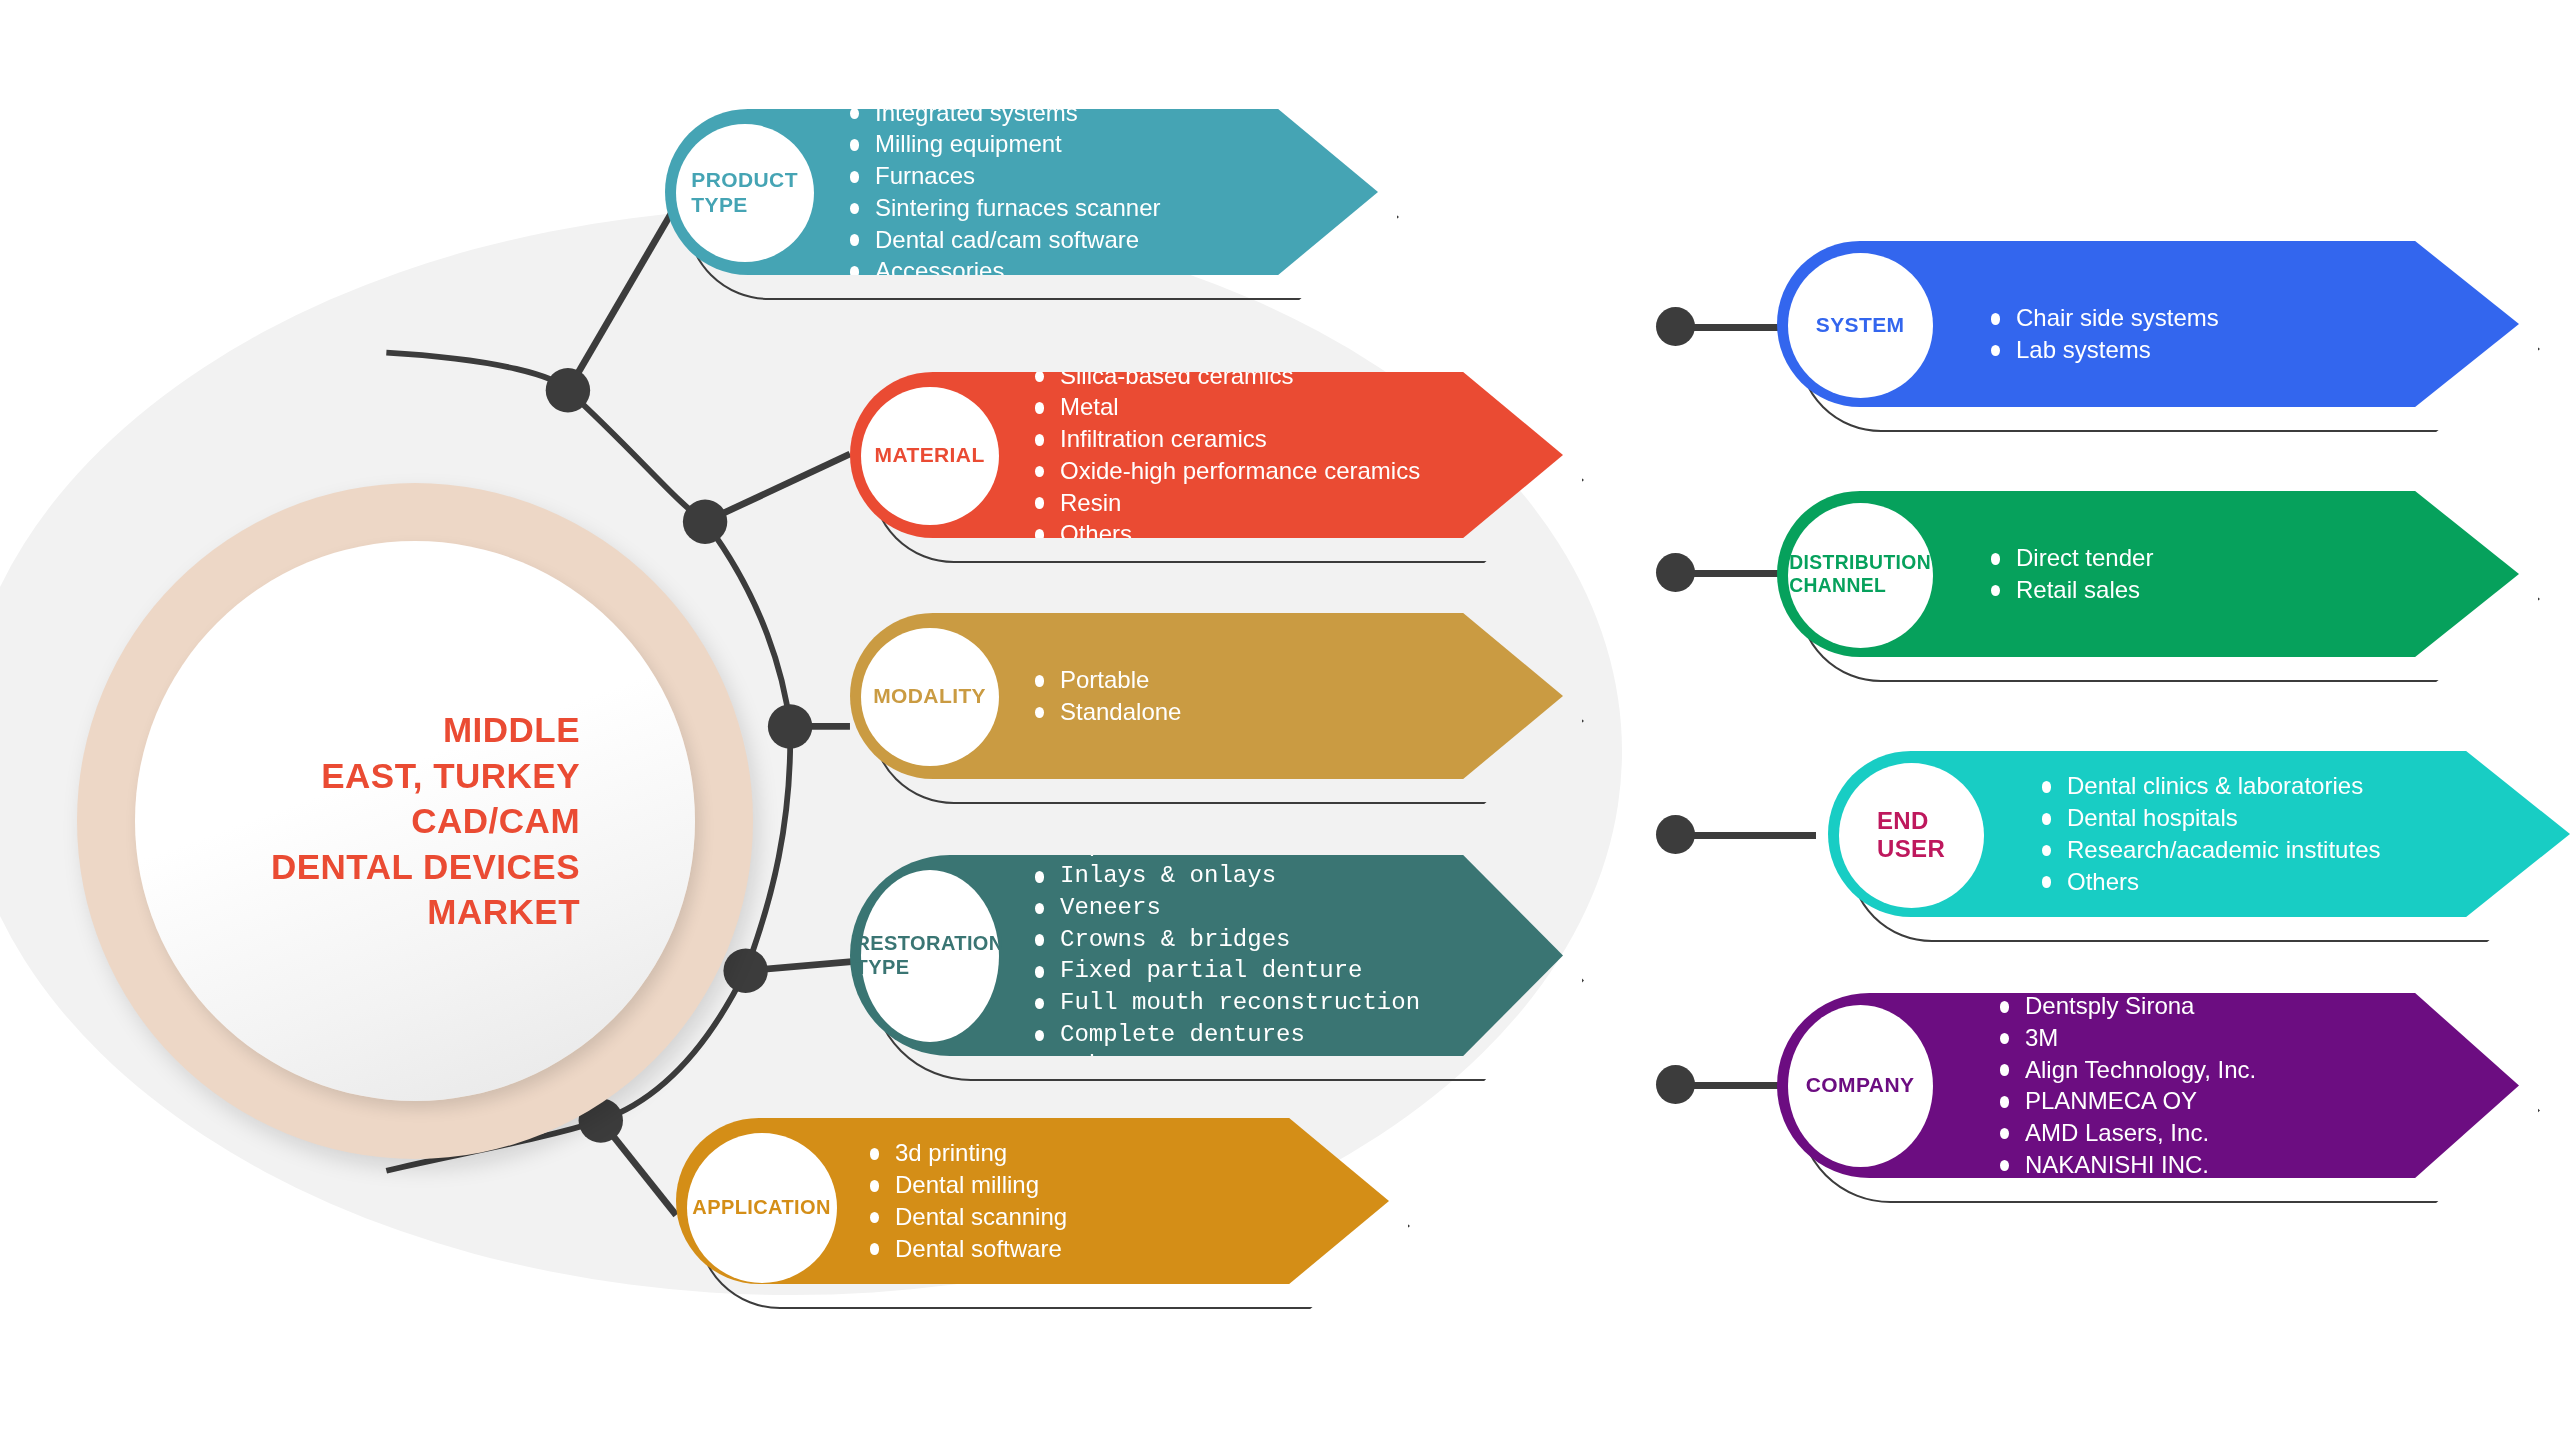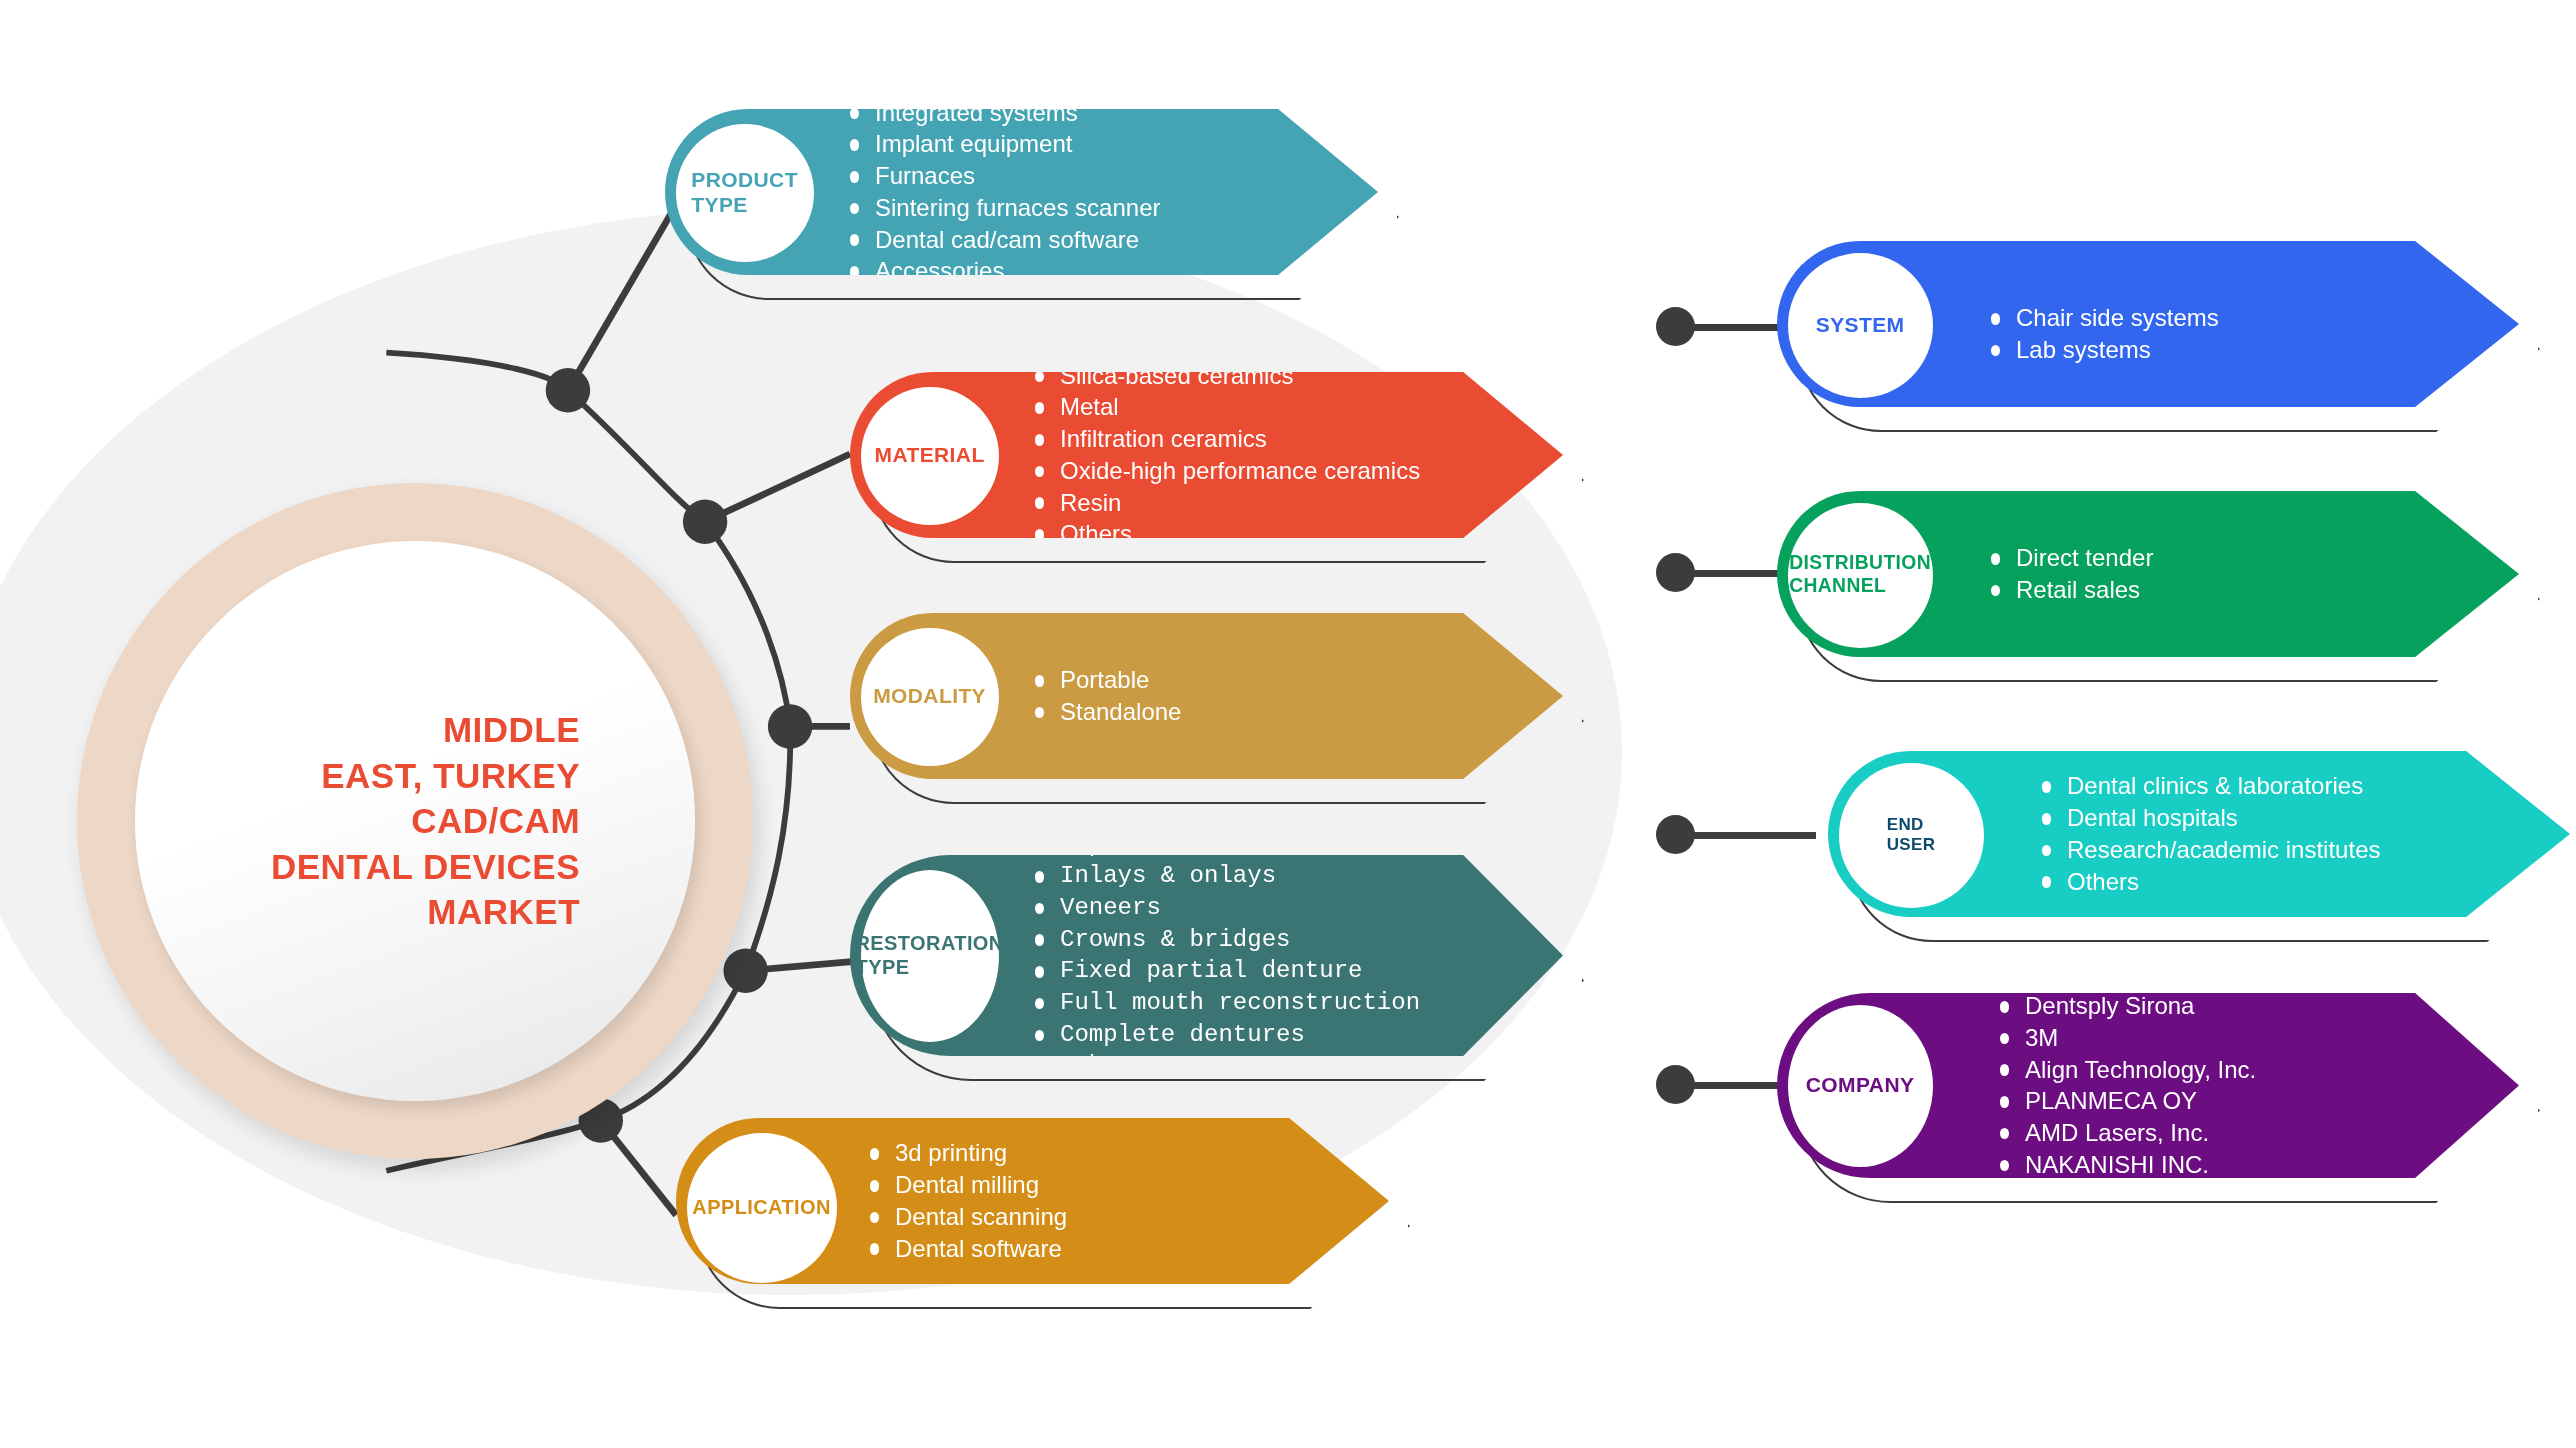--- a/index.html
+++ b/index.html
@@ -133,21 +133,21 @@
     <circle cx="818" cy="752" r="23" fill="#3c3c3c"></circle>
     <circle cx="772" cy="1005" r="23" fill="#3c3c3c"></circle>
     <circle cx="622" cy="1160" r="23" fill="#3c3c3c"></circle>
   </svg>
 
   <div class="band" style="left:665px;top:109px;width:734px;height:188px;">
     <div class="band-shadow" style="width:713px;height:166px;border-radius:85px 0 0 85px;clip-path:polygon(0 0,86% 0,100% 50%,86% 100%,0 100%);"></div>
     <div class="band-body" style="width:713px;height:166px;background:#45a4b4;border-radius:85px 0 0 85px;clip-path:polygon(0 0,86% 0,100% 50%,86% 100%,0 100%);">
       <ul class="band-bullets" style="margin-left:179px;">
         <li>Integrated systems</li>
-        <li>Implant equipment</li>
+        <li>Milling equipment</li>
         <li>Furnaces</li>
         <li>Sintering furnaces scanner</li>
         <li>Dental cad/cam software</li>
         <li>Accessories</li>
       </ul>
     </div>
     <div class="node" style="left:10.6px;top:14.5px;width:138px;height:138px;color:#45a4b4;font-size:21px;">PRODUCT
 TYPE</div>
   </div>
 
@@ -246,21 +246,21 @@
   <div class="band" style="left:1828px;top:751px;width:763px;height:212px;">
     <div class="band-shadow" style="width:742px;height:166px;border-radius:85px 0 0 85px;clip-path:polygon(0 0,86% 0,100% 50%,86% 100%,0 100%);"></div>
     <div class="band-body" style="width:742px;height:166px;background:#18cdc4;border-radius:85px 0 0 85px;clip-path:polygon(0 0,86% 0,100% 50%,86% 100%,0 100%);">
       <ul class="band-bullets" style="margin-left:208px;">
         <li>Dental clinics &amp; laboratories</li>
         <li>Dental hospitals</li>
         <li>Research/academic institutes</li>
         <li>Others</li>
       </ul>
     </div>
-    <div class="node" style="left:10.6px;top:11.6px;width:145px;height:145px;color:#0c4a6e;font-size:17px;">END
+    <div class="node" style="left:10.6px;top:11.6px;width:145px;height:145px;color:#be185d;font-size:24px;">END
 USER</div>
   </div>
 
   <div class="band" style="left:1777px;top:993px;width:763px;height:208px;">
     <div class="band-shadow" style="width:742px;height:185px;border-radius:93px 0 0 93px;clip-path:polygon(0 0,86% 0,100% 50%,86% 100%,0 100%);"></div>
     <div class="band-body" style="width:742px;height:185px;background:#6c0d81;border-radius:93px 0 0 93px;clip-path:polygon(0 0,86% 0,100% 50%,86% 100%,0 100%);">
       <ul class="band-bullets" style="margin-left:217px;">
         <li>Dentsply Sirona</li>
         <li>3M</li>
         <li>Align Technology, Inc.</li>

